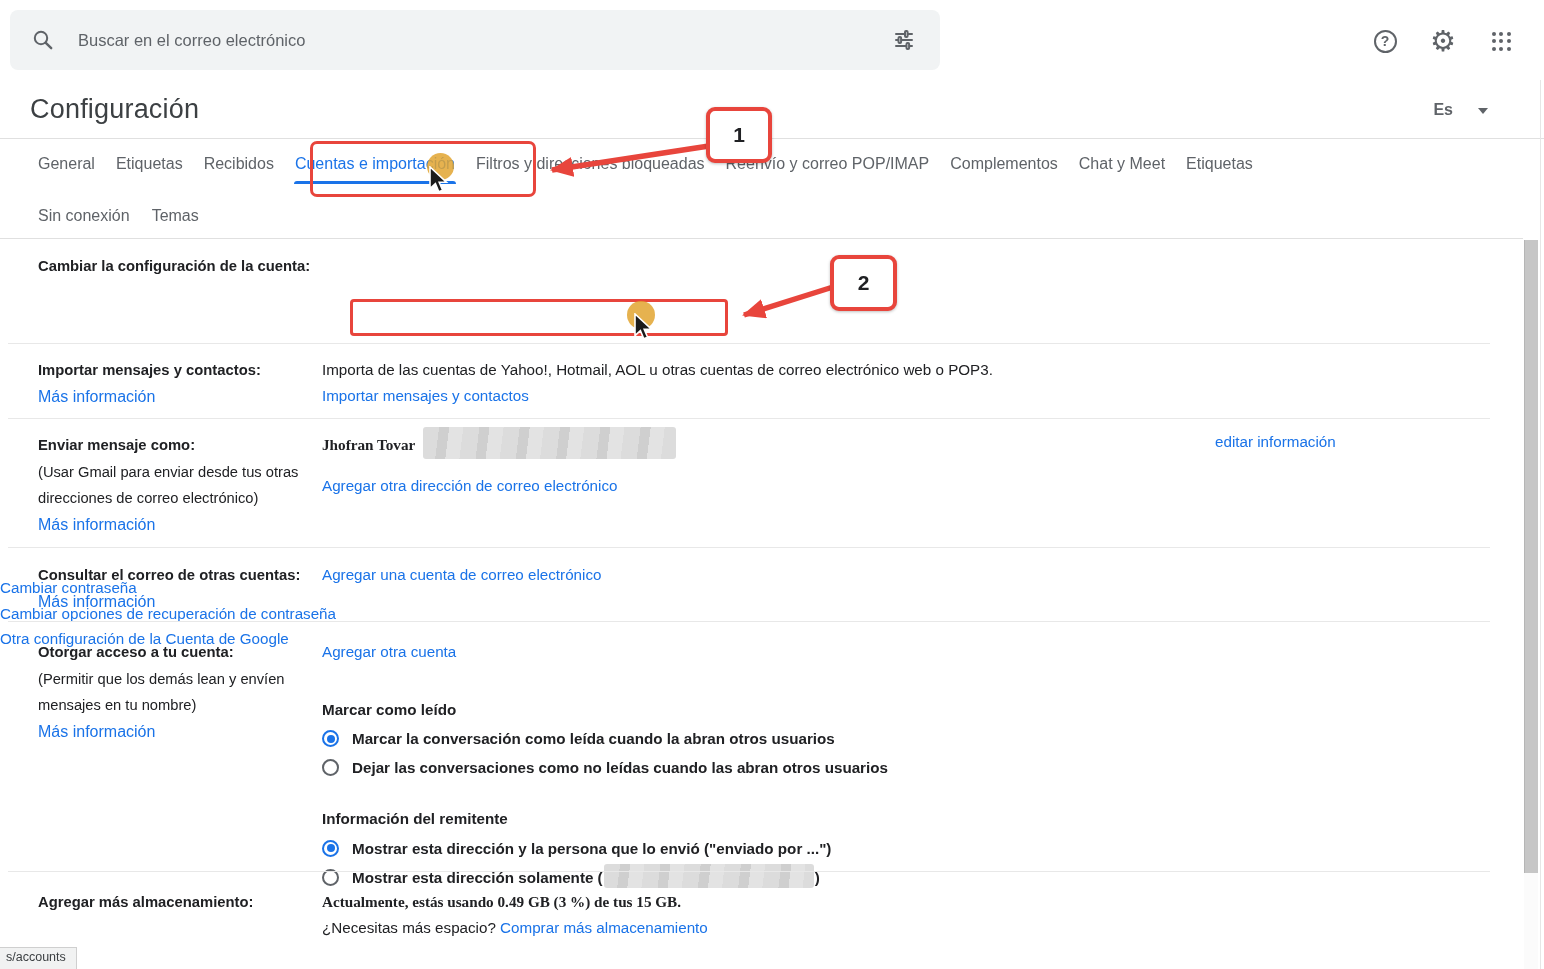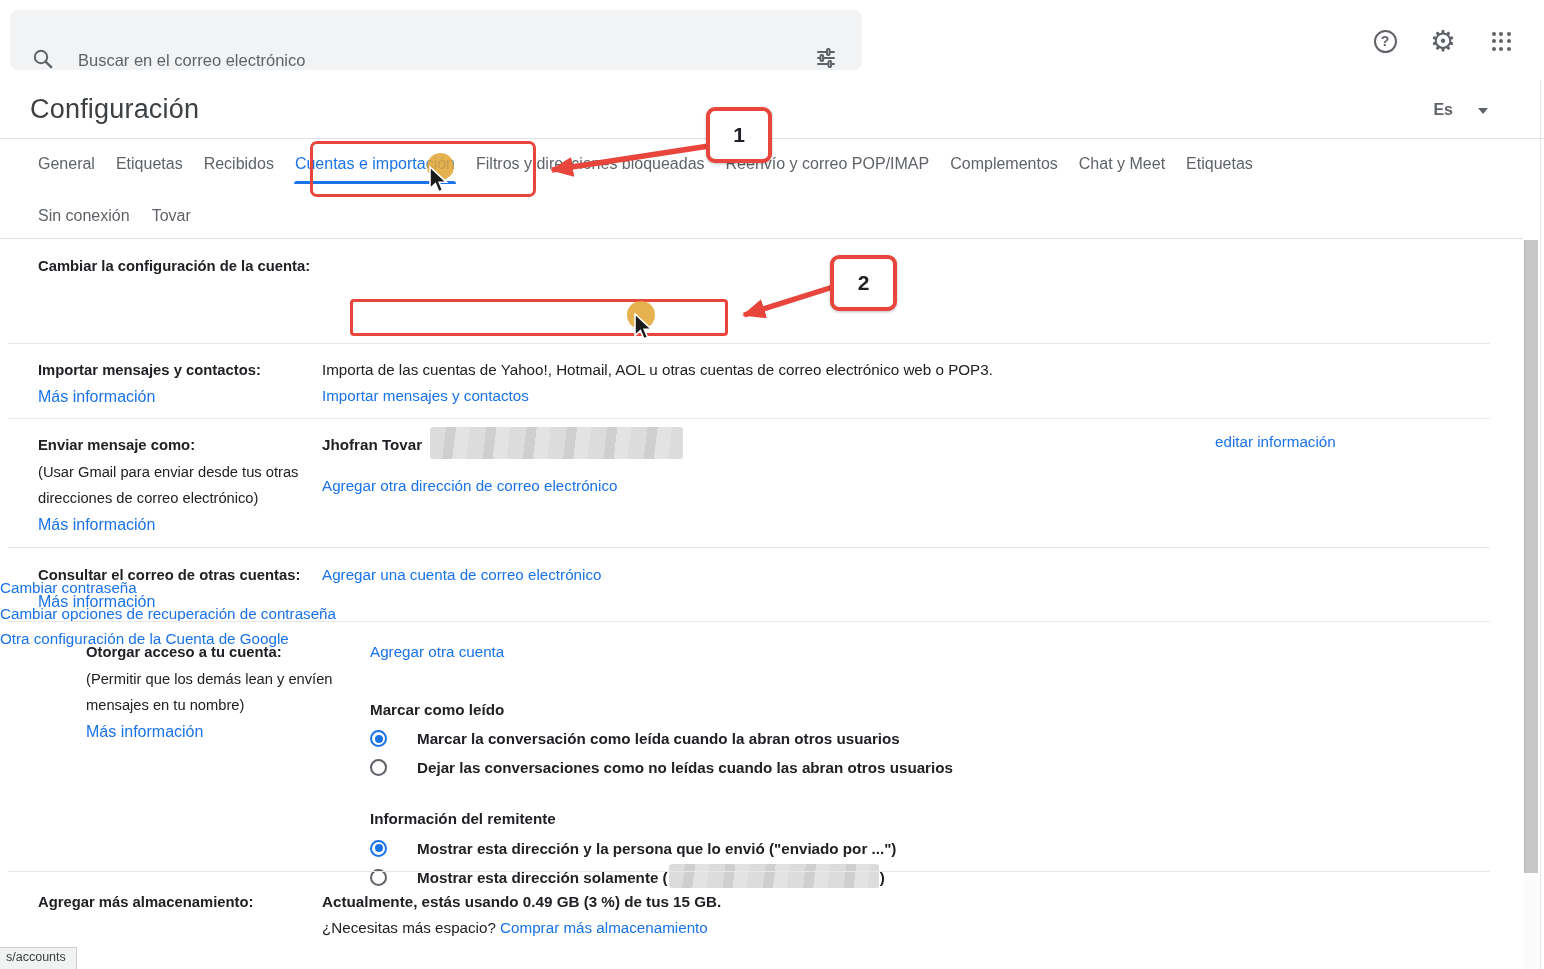--- a/index.html
+++ b/index.html
@@ -3,22 +3,22 @@
 <meta charset="utf-8">
 <style>
   * { margin:0; padding:0; box-sizing:border-box; }
   html,body { background:#fff; }
   .page {
     position:relative; width:1544px; height:969px; overflow:hidden;
     font-family:"Liberation Sans", sans-serif; color:#202124; background:#fff;
   }
   
   .searchbar {
-    position:absolute; left:10px; top:10px; width:852px; height:60px;
-    background:#f1f3f4; border-radius:8px; display:flex; align-items:flex-end;
+    position:absolute; left:10px; top:10px; width:930px; height:60px;
+    background:#f1f3f4; border-radius:8px; display:flex; align-items:center;
   }
   .searchbar svg { flex:0 0 auto; }
   .search-icon-wrap { margin-left:22px; display:flex; }
   .search-input {
     flex:1; border:none; outline:none; background:transparent;
     font-family:"Liberation Sans", sans-serif;
     font-size:16.5px; color:#5f6368; margin-left:24px;
   }
   .search-input::placeholder { color:#5f6368; opacity:1; }
   .tune-icon-wrap { margin-right:24px; display:flex; cursor:pointer; }
@@ -46,34 +46,34 @@
   .tab.active { color:#1a73e8; }
   .tab.active::after { content:""; position:absolute; left:0; right:0; bottom:5px; height:3px; background:#1a73e8; border-radius:3px 3px 0 0; }
   
   .srow { position:absolute; left:0; width:1490px; display:flex; }
   .label-col { width:322px; padding-left:38px; flex:0 0 322px; line-height:26.5px; }
   .label-col .lbl { font-weight:bold; font-size:14.8px; color:#202124; }
   .label-col .note { font-size:14.7px; color:#202124; }
   .content-col { flex:1; line-height:25.5px; font-size:15.2px; }
   a.link { color:#1a73e8; text-decoration:none; cursor:pointer; }
   a.link-strong { color:#1a73e8; font-weight:normal; text-decoration:none; cursor:pointer; }
-  .strong { font-weight:bold; }
+  .strong { font-weight:bold;font-family:Liberation Serif, serif; }
   .edit-link { position:absolute; left:1215px; top:433px; font-size:15.2px; }
   
   .blur-box {
     display:inline-block; vertical-align:middle; border-radius:3px;
     background:repeating-linear-gradient(97deg,#dcdcdc 0 16px,#cfcfcf 16px 26px,#e3e3e3 26px 40px);
     filter:blur(0.6px);
   }
   .blur-lg { width:253px; height:32px; margin-left:8px; margin-top:-6px; }
   .blur-sm { width:210px; height:24px; margin:0 1px; margin-top:-4px; }
   
   .radio-group { margin-top:24px; }
   .radio-heading { font-weight:bold; font-size:15.2px; margin-bottom:4px; }
-  .radio-line { display:flex; align-items:flex-start; gap:30px; margin-top:5px; }
+  .radio-line { display:flex; align-items:flex-start; gap:13px; margin-top:5px; }
   .radio { flex:0 0 auto; width:17px; height:17px; border-radius:50%; margin-top:3px; position:relative; }
   .radio.sel { border:2px solid #1a73e8; }
   .radio.sel::after { content:""; position:absolute; left:2.5px; top:2.5px; width:8px; height:8px; border-radius:50%; background:#1a73e8; }
   .radio.unsel { border:2px solid #5f6368; }
   .radio-label { font-weight:bold; font-size:15.2px; line-height:24px; }
   
   .redbox { position:absolute; border:3.5px solid #e8453c; background:transparent; z-index:30; }
   .callout {
     position:absolute; background:#fff; border:4px solid #e8453c; border-radius:9px;
     display:flex; align-items:center; justify-content:center;
@@ -157,21 +157,21 @@
     <span class="tab">Recibidos</span>
     <span class="tab active">Cuentas e importación</span>
     <span class="tab">Filtros y direcciones bloqueadas</span>
     <span class="tab">Reenvío y correo POP/IMAP</span>
     <span class="tab">Complementos</span>
     <span class="tab">Chat y Meet</span>
     <span class="tab">Etiquetas</span>
   </div>
   <div class="tabs-row2">
     <span class="tab">Sin conexión</span>
-    <span class="tab">Tovar</span>
+    <span class="tab">Temas</span>
   </div>
   <div class="divider" style="left:0; top:238px; width:1523px;"></div>
 
   <div class="srow" style="top:253px;flex-direction:column;">
     <div class="label-col">
       <span class="lbl">Cambiar la configuración de la cuenta:</span>
     </div>
     <div class="content-col">
       <div><a class="link">Cambiar contraseña</a></div>
       <div><a class="link">Cambiar opciones de recuperación de contraseña</a></div>
@@ -214,21 +214,21 @@
     <div class="label-col">
       <div class="lbl">Consultar el correo de otras cuentas:</div>
       <div><a class="link">Más información</a></div>
     </div>
     <div class="content-col">
       <a class="link-strong">Agregar una cuenta de correo electrónico</a>
     </div>
   </div>
   <div class="row-divider" style="top:621px;"></div>
 
-  <div class="srow" style="top:639px;padding-left:48px;">
+  <div class="srow" style="top:639px;">
     <div class="label-col">
       <div class="lbl">Otorgar acceso a tu cuenta:</div>
       <div class="note">(Permitir que los demás lean y envíen mensajes en tu nombre)</div>
       <div><a class="link">Más información</a></div>
     </div>
     <div class="content-col">
       <div><a class="link-strong">Agregar otra cuenta</a></div>
 
       <div class="radio-group" style="margin-top:32px;">
         <div class="radio-heading">Marcar como leído</div>

